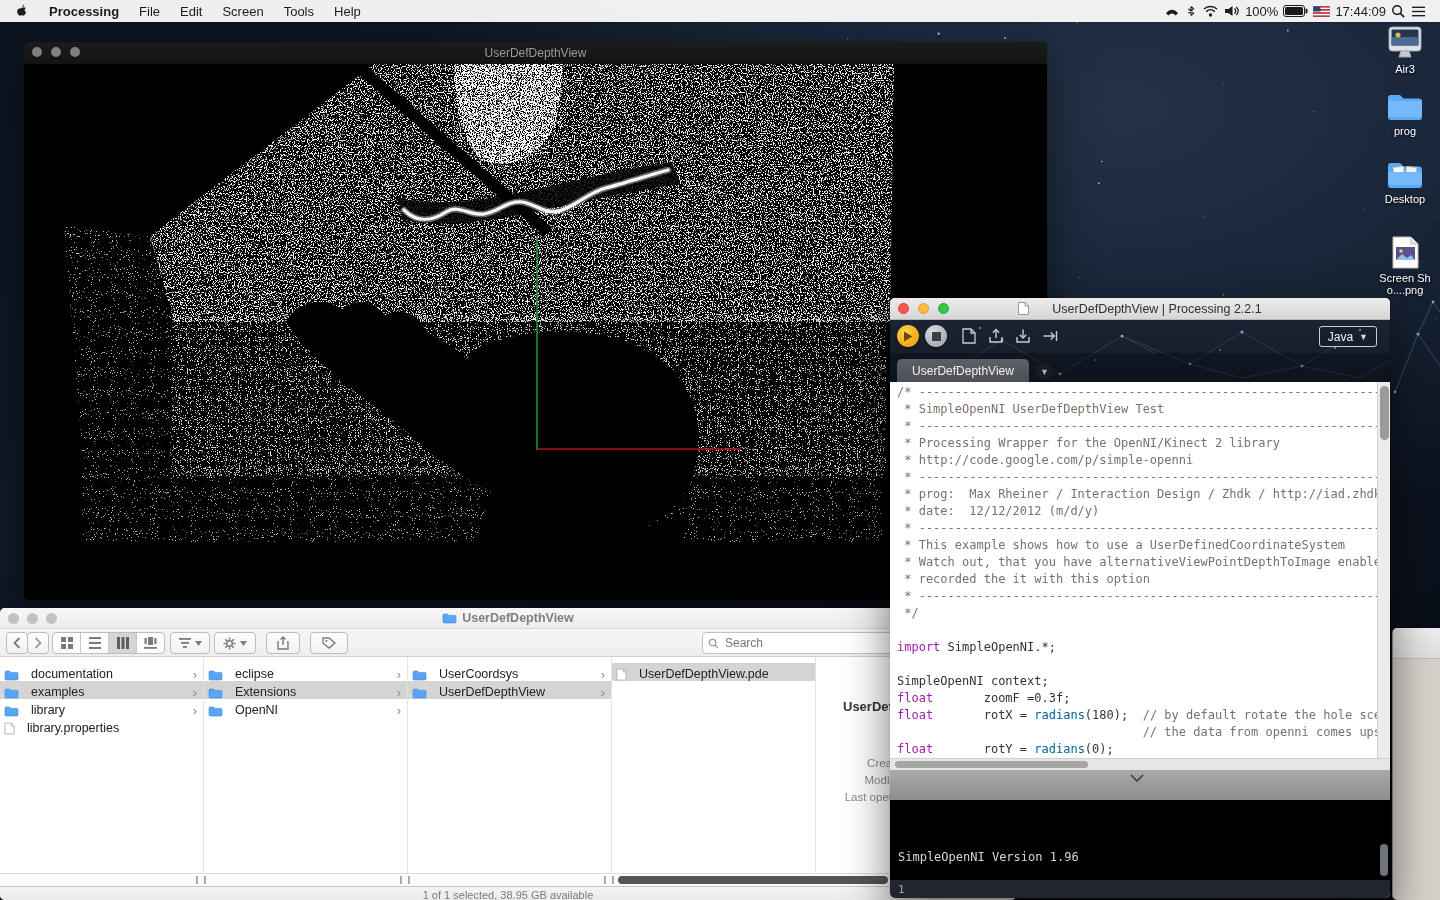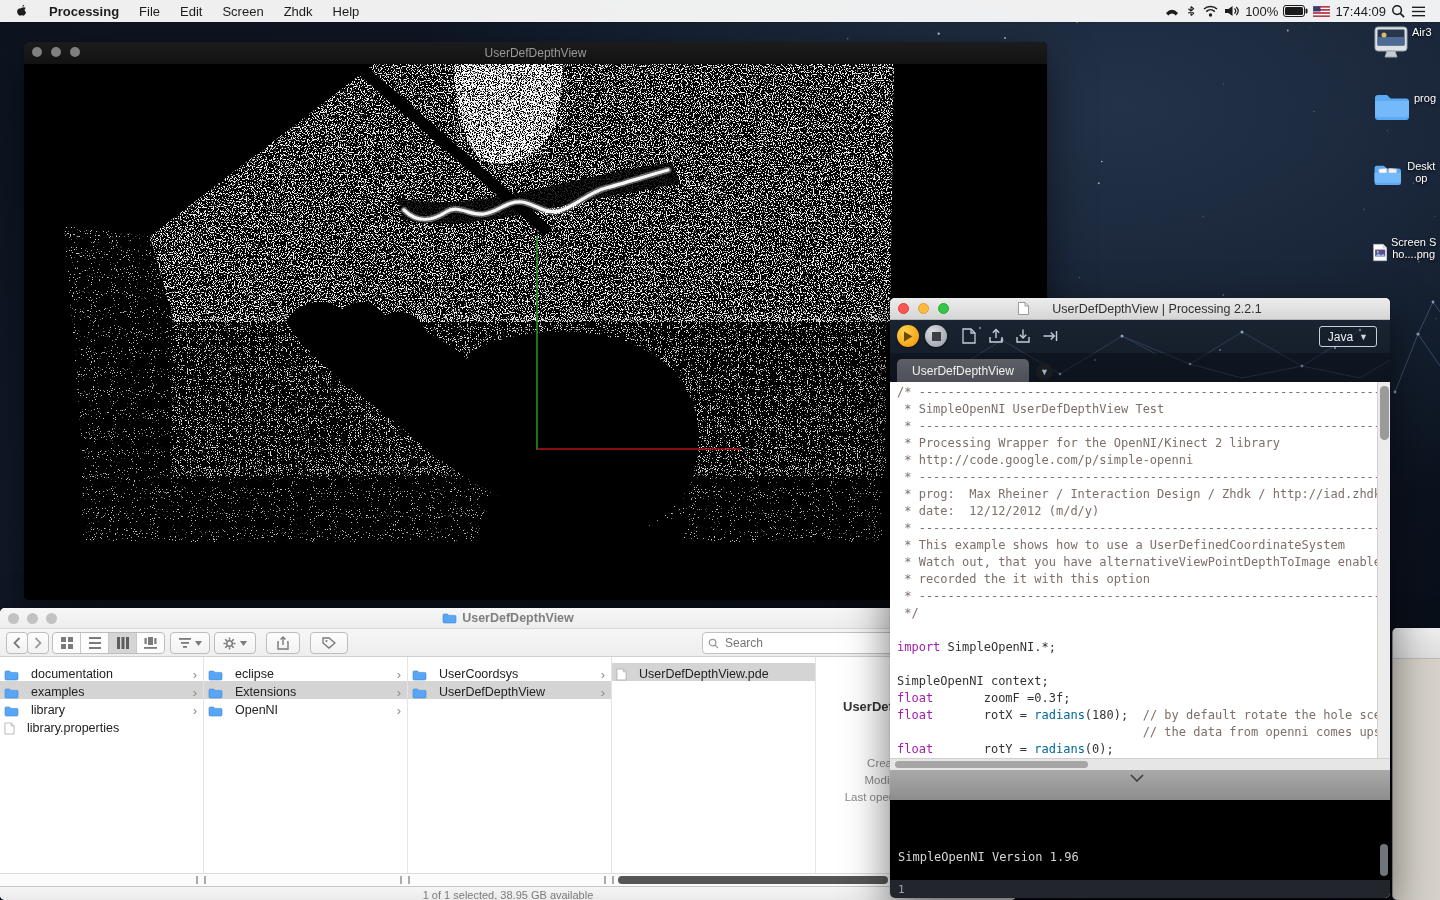--- a/index.html
+++ b/index.html
@@ -18,22 +18,22 @@
   .menubar{position:absolute;top:0;left:0;width:1440px;height:22px;z-index:50;
     background:rgba(247,247,247,.97);display:flex;align-items:center;
     font-size:13px;color:#1c1c1c;box-shadow:0 0 2px rgba(0,0,0,.35)}
   .mb-left{display:flex;align-items:center;gap:20px;padding-left:14px}
   .mb-app{font-weight:bold}
   .mb-item{cursor:default}
   .mb-right{margin-left:auto;display:flex;align-items:center;gap:5px;padding-right:14px}
   .mb-right svg{flex:none}
   .mb-clock{font-size:13px}
   
-  .dicon{position:absolute;left:1373px;width:64px;z-index:5;display:flex;flex-direction:row;
-    align-items:flex-start;gap:3px;color:#fff;font-size:11px;text-align:center;
+  .dicon{position:absolute;left:1373px;width:64px;z-index:5;display:flex;flex-direction:column;
+    align-items:center;gap:3px;color:#fff;font-size:11px;text-align:center;
     text-shadow:0 1px 3px rgba(0,0,0,.95);cursor:default}
   .dicon .dlabel{line-height:12px;word-break:break-all}
   
   .window{position:absolute;border-radius:5px;box-shadow:0 18px 45px rgba(0,0,0,.55),0 0 1px rgba(0,0,0,.5);overflow:hidden}
   .tl-dot{width:11px;height:11px;border-radius:50%;display:inline-block}
   
   .sketch{left:24px;top:42px;width:1023px;height:558px;z-index:10;background:#000}
   .sk-titlebar{height:22px;background:linear-gradient(#1c1c1c,#121212);position:relative;
     display:flex;align-items:center;justify-content:center;color:#9a9a9a;font-size:12px}
   .sk-dots{position:absolute;left:8px;top:5px;display:flex;gap:9px}
@@ -304,21 +304,21 @@
   <div class="mb-left">
     <span>
       <svg width="15" height="16" viewBox="0 0 16 16">
           <path fill="#1c1c1c" d="M8.3,4.4c0.8,0,1.3-0.5,2.1-0.5c0.9,0,1.6,0.4,2.1,1c-1.8,1-1.5,3.6,0.4,4.4c-0.3,0.9-0.8,1.8-1.5,2.6c-0.5,0.6-1,1.1-1.7,1.1c-0.7,0-0.9-0.4-1.7-0.4c-0.8,0-1.1,0.4-1.7,0.4c-0.7,0-1.3-0.6-1.8-1.2C3.4,10.4,3,8.5,3.7,7c0.5-1,1.4-1.7,2.4-1.7C6.9,5.3,7.6,4.4,8.3,4.4z M10.9,1.3c0.1,0.9-0.7,2.1-1.9,2.1C8.9,2.3,9.8,1.4,10.9,1.3z"></path>
         </svg>
     </span>
     <span class="mb-app">Processing</span>
     <span class="mb-item">File</span>
     <span class="mb-item">Edit</span>
     <span class="mb-item">Screen</span>
-    <span class="mb-item">Zhdk</span>
+    <span class="mb-item">Tools</span>
     <span class="mb-item">Help</span>
   </div>
   <div class="mb-right">
     <span>
         <svg width="16" height="16" viewBox="0 0 16 16">
           <path d="M2,10 Q8,3.5 14,10 L11.8,12.6 Q8,8.6 4.2,12.6 Z" fill="#1c1c1c"></path>
         </svg>
       </span>
     <span>
         <svg width="12" height="16" viewBox="0 0 16 16">

